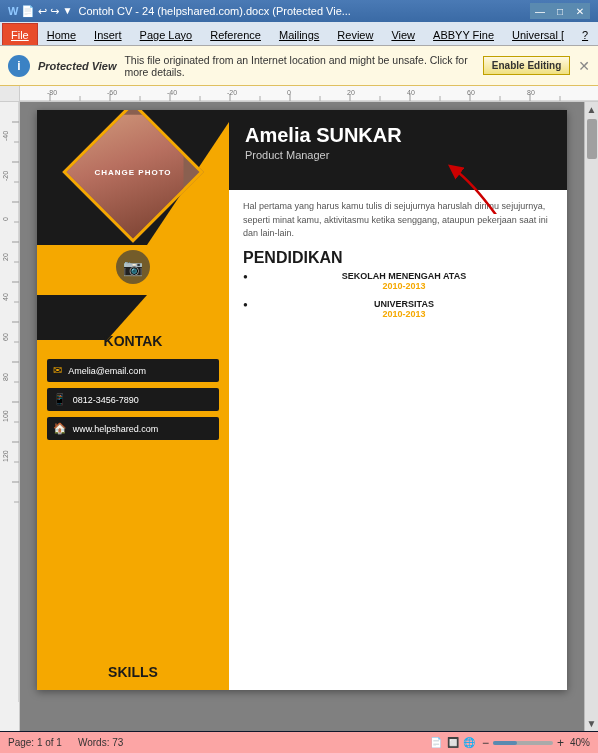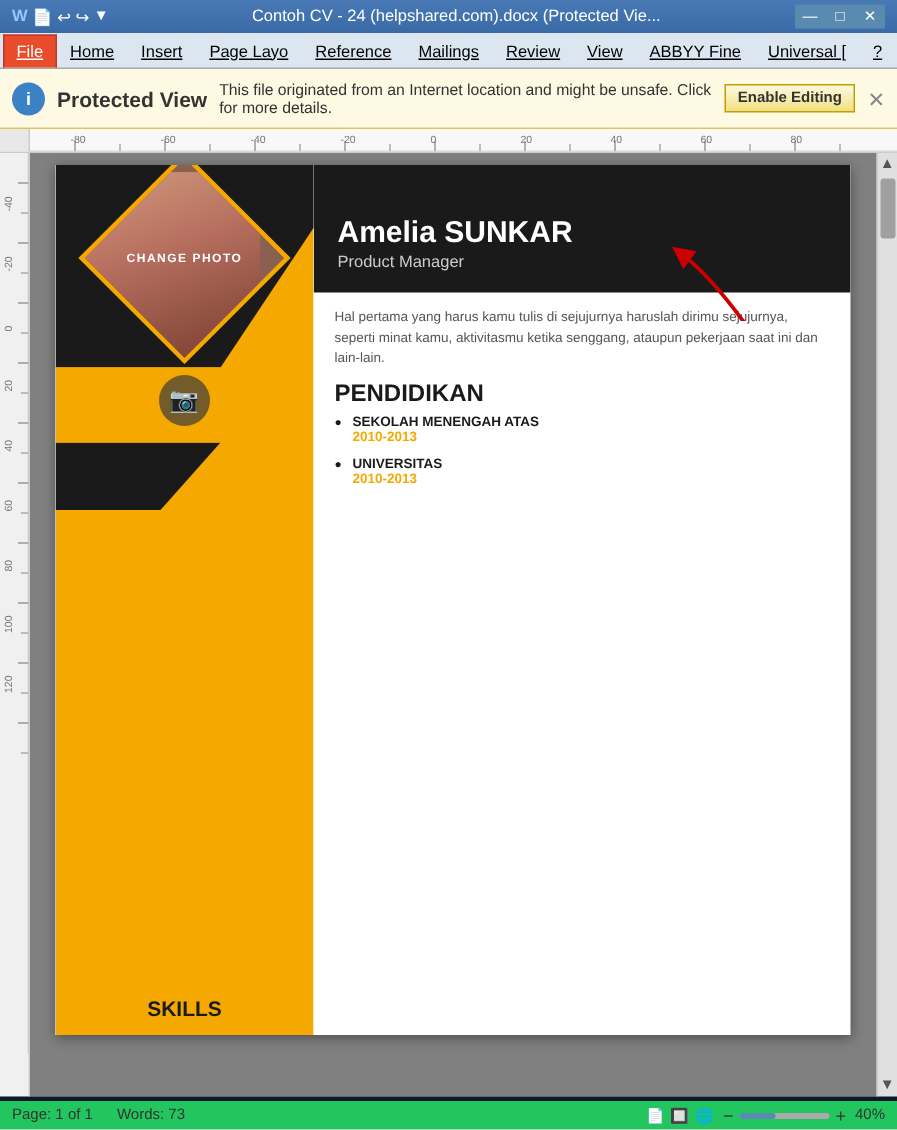--- a/index.html
+++ b/index.html
@@ -10,21 +10,21 @@
       height: 22px;
       background: linear-gradient(to bottom, #4a7ab5, #3a6aa5);
       display: flex;
       align-items: center;
       padding: 0 8px;
       color: white;
       font-size: 11px;
       user-select: none;
     }
     .title-bar-icons { display: flex; gap: 3px; margin-right: 6px; }
-    .title-bar-title { flex: 1; text-align: center; font-size: 11px; }
+    .title-bar-title { flex: 1; text-align: left; font-size: 11px; }
     .title-bar-controls { display: flex; gap: 0; }
     .title-bar-btn { width: 20px; height: 16px; background: #5a8ab0; color: white; border: none; font-size: 10px; cursor: pointer; display: flex; align-items: center; justify-content: center; }
 
     
     .ribbon-tabs {
       height: 24px;
       background: #dce6f1;
       display: flex;
       align-items: flex-end;
       padding-left: 2px;
@@ -59,21 +59,21 @@
       gap: 8px;
     }
     .protected-icon {
       width: 22px; height: 22px;
       background: #3b82c4;
       border-radius: 50%;
       display: flex; align-items: center; justify-content: center;
       color: white; font-size: 12px; font-weight: bold; flex-shrink: 0;
     }
     .protected-label {
-      font-size: 14px; font-weight: bold; color: #333; flex-shrink: 0;
+      font-size: 11px; font-weight: bold; color: #333; flex-shrink: 0; font-style: italic;
     }
     .protected-text {
       font-size: 10.5px; color: #333; flex: 1;
     }
     .enable-btn {
       border: 1px solid #c0a000;
       background: linear-gradient(to bottom, #fff9e0, #f0e080);
       color: #333;
       font-size: 10px; font-weight: bold;
       padding: 3px 8px;
@@ -132,21 +132,21 @@
       min-height: 580px;
       background: white;
       margin: 0 auto;
       box-shadow: 0 2px 8px rgba(0,0,0,0.4);
       display: flex;
       overflow: hidden;
     }
 
     
     .left-col {
-      width: 172px;
+      width: 192px;
       background: #f5f5f5;
       flex-shrink: 0;
       position: relative;
       overflow: hidden;
     }
     .yellow-bg {
       position: absolute; top: 0; left: 0; right: 0; bottom: 0;
       background: #f5a800;
       z-index: 0;
     }
@@ -175,54 +175,54 @@
 
     
     .right-col {
       flex: 1;
       display: flex;
       flex-direction: column;
       overflow: hidden;
     }
     .name-header {
       background: #1a1a1a;
-      padding: 34px 16px 14px 16px;
+      padding: 14px 16px 14px 16px;
       color: white;
       min-height: 80px;
     }
     .name-text { font-size: 20px; font-weight: bold; }
     .job-text { font-size: 11px; color: #ccc; margin-top: 2px; }
 
     .content-area { padding: 10px 14px; flex: 1; overflow: hidden; }
     .section-title { font-size: 16px; font-weight: bold; color: #1a1a1a; margin-bottom: 4px; margin-top: 8px; }
     .section-text { font-size: 9px; color: #555; line-height: 1.5; margin-bottom: 8px; }
 
-    .edu-item { margin-bottom: 8px; padding-left: 12px; position: relative; }
+    .edu-item { margin-bottom: 8px; padding-left: 12px; position: relative; text-align: center; }
     .edu-item::before { content: '●'; position: absolute; left: 0; top: 1px; color: #1a1a1a; font-size: 8px; }
     .edu-name { font-size: 9px; font-weight: bold; color: #1a1a1a; }
     .edu-school { font-size: 9px; color: #555; }
     .edu-year { font-size: 9px; font-weight: bold; color: #f5a800; }
 
     .pengalaman-title { font-size: 15px; font-weight: bold; color: #1a1a1a; margin-top: 6px; }
 
     
     .arrow-annotation {
       position: absolute;
       top: 62px;
       right: 80px;
       z-index: 10;
       pointer-events: none;
     }
     .arrow-svg { width: 60px; height: 50px; }
 
     
     .status-bar {
       height: 22px;
-      background: #22c55e;
-      border-top: 3px solid #0f172a;
+      background: #fca5a5;
+      border-top: 1px solid #0f172a;
       display: flex;
       align-items: center;
       padding: 0 8px;
       font-size: 10px;
       color: #333;
       justify-content: space-between;
     }
     .status-left { display: flex; gap: 16px; }
     .status-right { display: flex; align-items: center; gap: 6px; }
     .zoom-controls { display: flex; align-items: center; gap: 4px; }
@@ -374,20 +374,35 @@
           </div>
           <div style="position:absolute;top:50%;left:50%;transform:translate(-50%,-50%);color:white;font-size:8px;font-weight:bold;letter-spacing:1px;white-space:nowrap;text-align:center;z-index:3;">CHANGE PHOTO</div>
         </div>
 
         <div style="position:absolute;top:140px;left:50%;transform:translateX(-50%);z-index:3;">
           <div style="width:34px;height:34px;border-radius:50%;background:rgba(60,60,60,0.7);display:flex;align-items:center;justify-content:center;color:#ccc;font-size:16px;">📷</div>
         </div>
 
         <div style="position:absolute;top:185px;left:0;width:200px;height:45px;background:#1a1a1a;clip-path:polygon(0 0,55% 0,35% 100%,0 100%);z-index:1;"></div>
 
+        <div class="kontak-section">
+          <div class="kontak-title">KONTAK</div>
+          <div class="kontak-item">
+            <span class="kontak-icon">✉</span>
+            <span>Amelia@email.com</span>
+          </div>
+          <div class="kontak-item">
+            <span class="kontak-icon">📱</span>
+            <span>0812-3456-7890</span>
+          </div>
+          <div class="kontak-item">
+            <span class="kontak-icon">🏠</span>
+            <span>www.helpshared.com</span>
+          </div>
+        </div>
 
         <div class="skills-title">SKILLS</div>
       </div>
 
       <div class="right-col">
 
         <div class="name-header">
           <div class="name-text">Amelia SUNKAR</div>
           <div class="job-text">Product Manager</div>
         </div>

